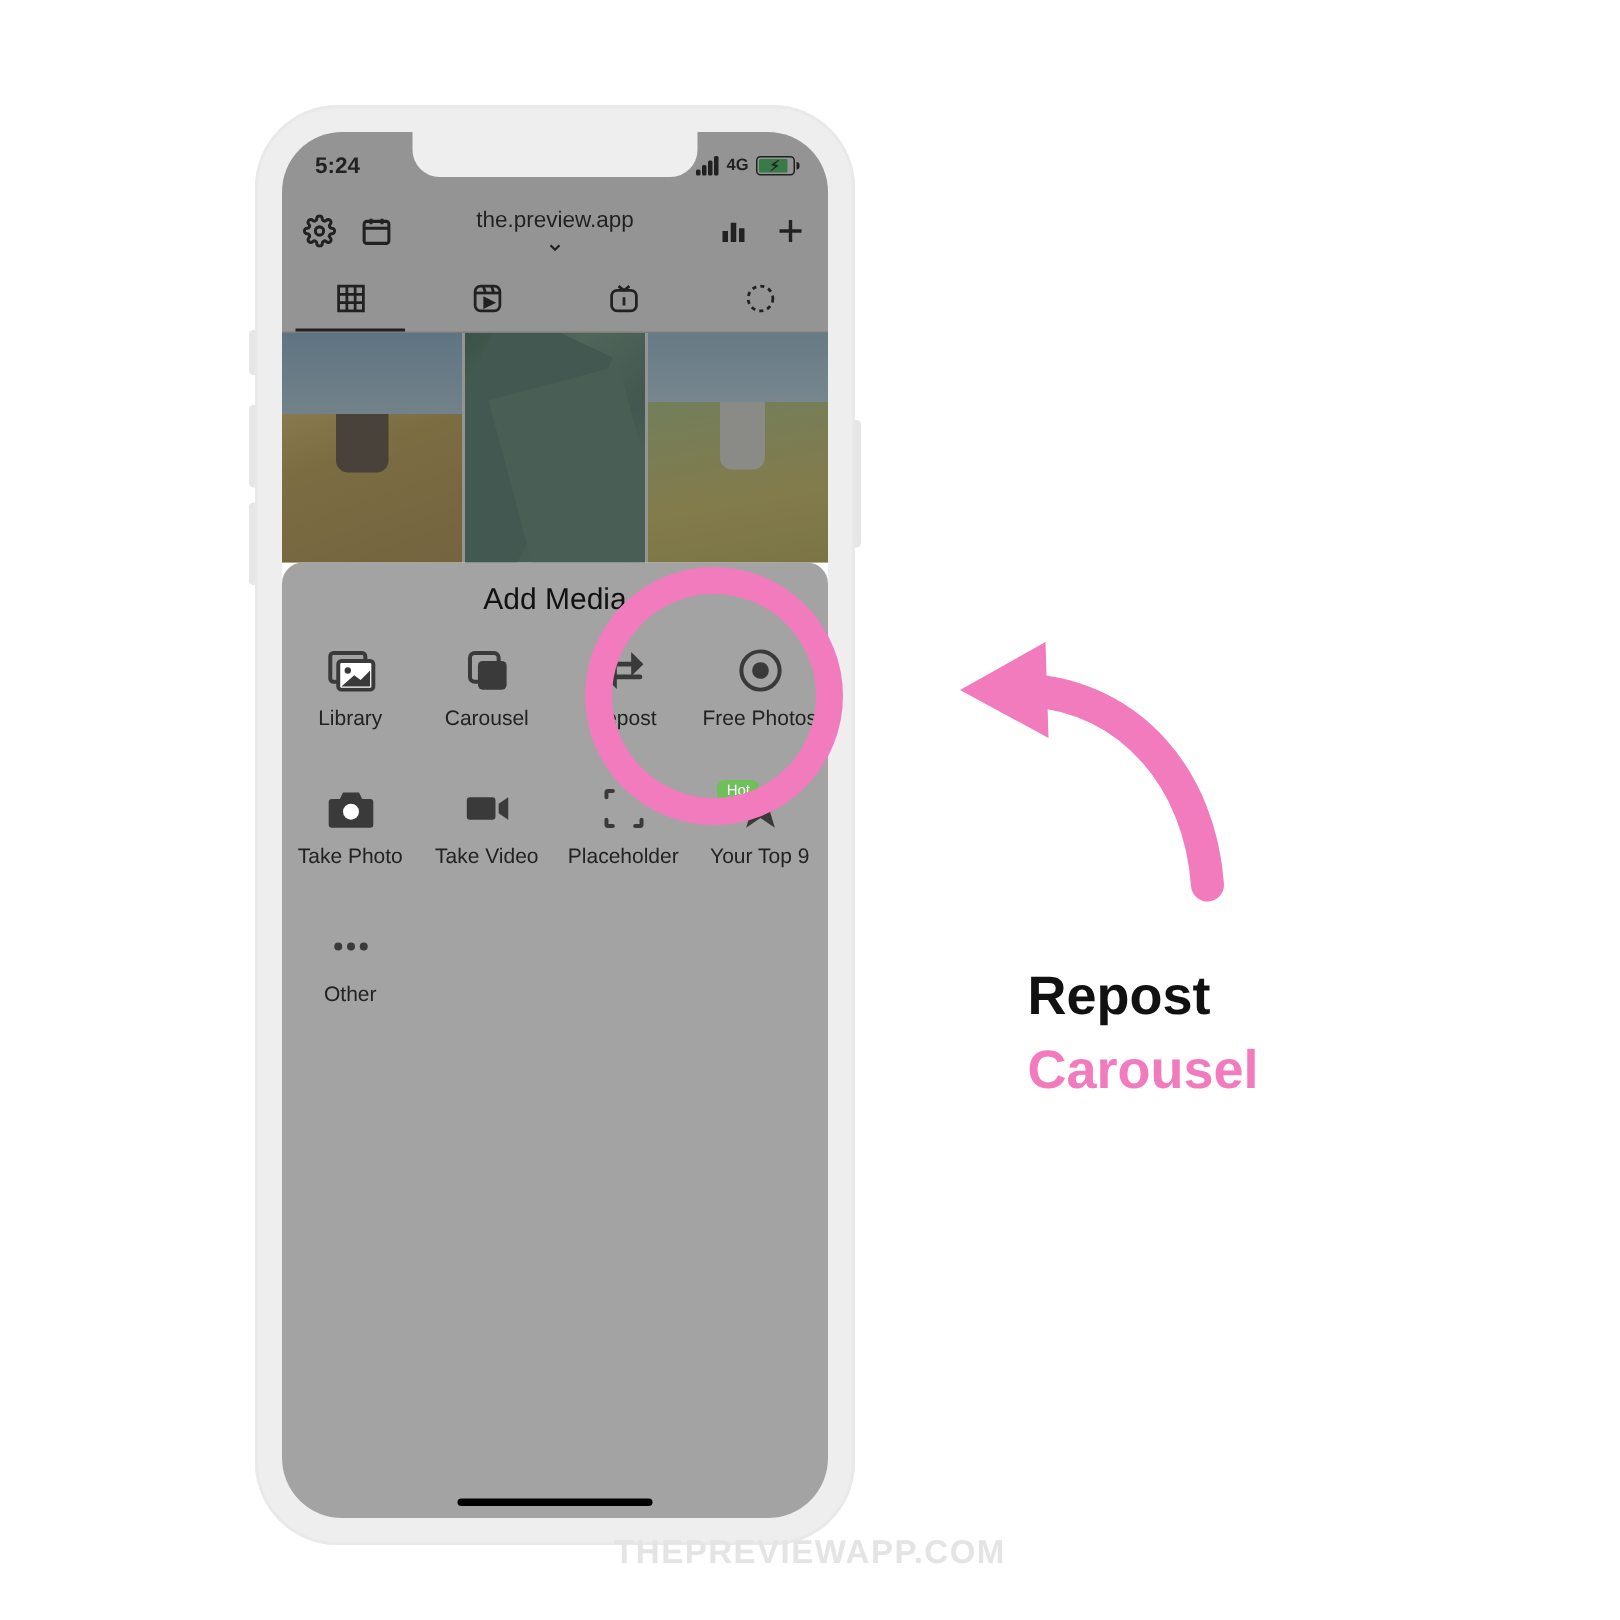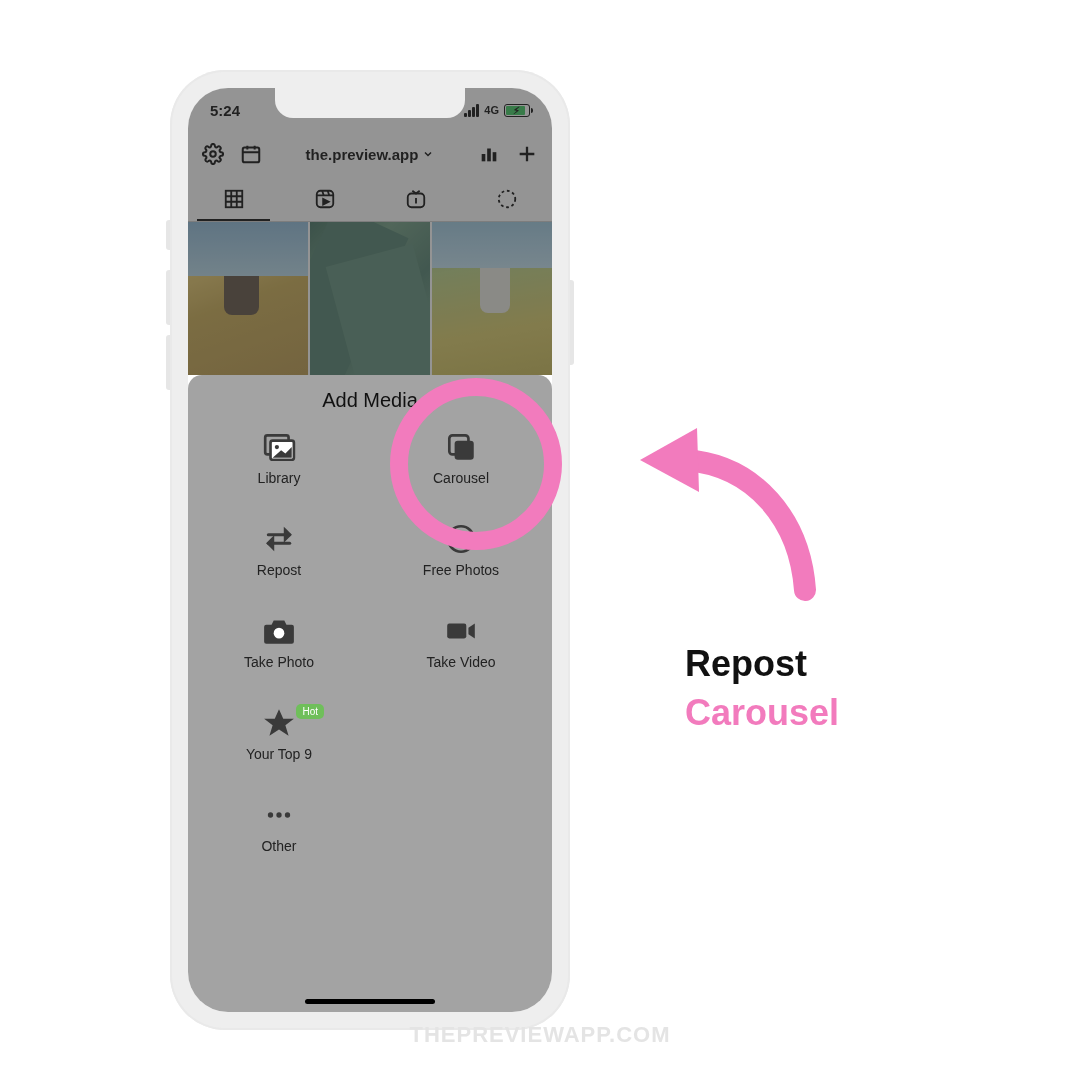--- a/index.html
+++ b/index.html
@@ -109,21 +109,21 @@
   .top-toolbar {
     position: relative;
     height: 44px;
     display: flex;
     align-items: center;
     justify-content: space-between;
     padding: 0 14px;
     z-index: 10;
   }
   .tb-left, .tb-right { display:flex; align-items:center; gap:16px; }
-  .tb-center { font-size: 15px; font-weight: 700; display:flex; align-items:center; gap:4px; }
+  .tb-center { font-size: 15px; font-weight: 400; display:flex; align-items:center; gap:4px;flex-direction:column; }
   .icon { width: 22px; height: 22px; color:#000; }
 
   
   .tabs-row {
     position: relative;
     height: 46px;
     display: flex;
     align-items: center;
     justify-content: space-around;
     z-index: 10;
@@ -164,21 +164,21 @@
   }
   .sheet-title {
     text-align: center;
     font-size: 20px;
     font-weight: 400;
     color: #111;
     margin-bottom: 18px;
   }
   .option-grid {
     display: grid;
-    grid-template-columns: 1fr 1fr;
+    grid-template-columns: 1fr 1fr 1fr 1fr;
     row-gap: 18px;
   }
   .opt {
     display: flex;
     flex-direction: column;
     align-items: center;
     justify-content: flex-start;
     gap: 6px;
     height: 74px;
     position: relative;
@@ -430,20 +430,31 @@
         <div class="opt">
           <span class="opt-icon">
             <svg viewBox="0 0 32 32" width="34" height="34" fill="#3a3a3a">
                 <rect x="3" y="9" width="18" height="14" rx="2"></rect>
                 <polygon points="23,13 29,9 29,23 23,19"></polygon>
               </svg>
           </span>
           <span class="opt-label">Take Video</span>
         </div>
 
+        <div class="opt">
+          <span class="opt-icon">
+            <svg viewBox="0 0 32 32" width="34" height="34" fill="none" stroke="#3a3a3a" stroke-width="2.5" stroke-linecap="round">
+                <path d="M9 5 H6 a1 1 0 0 0-1 1 V9"></path>
+                <path d="M23 5 H26 a1 1 0 0 1 1 1 V9"></path>
+                <path d="M9 27 H6 a1 1 0 0 1-1-1 V23"></path>
+                <path d="M23 27 H26 a1 1 0 0 0 1-1 V23"></path>
+              </svg>
+          </span>
+          <span class="opt-label">Placeholder</span>
+        </div>
 
         <div class="opt">
           <span class="opt-icon">
             <svg viewBox="0 0 32 32" width="34" height="34" fill="#3a3a3a">
                 <polygon points="16,3 20,12 30,12 22,18 25,28 16,22 7,28 10,18 2,12 12,12"></polygon>
               </svg>
           </span>
           <span class="opt-label">Your Top 9</span>
           <span class="hot-badge">Hot</span>
         </div>

